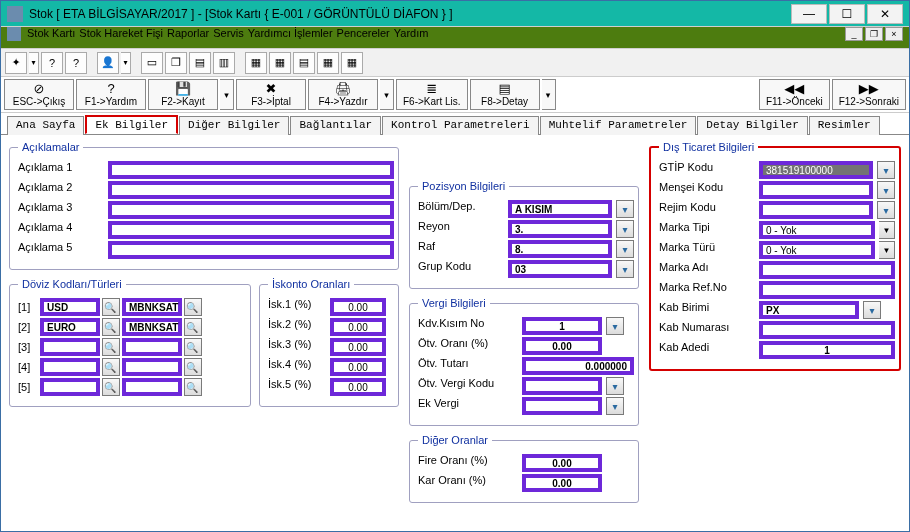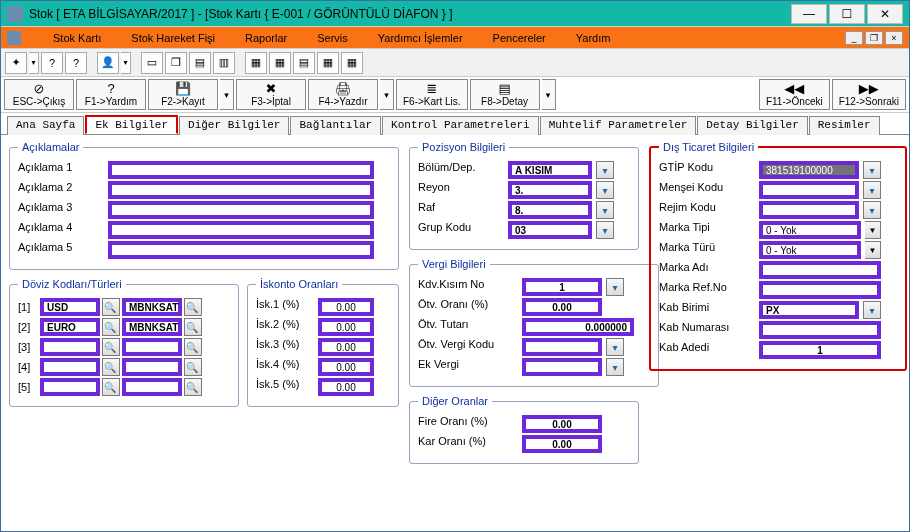--- a/index.html
+++ b/index.html
@@ -32,25 +32,24 @@
   .titlebar .win-btn {
     width: 36px; height: 20px;
     border: 1px solid #bbb;
     background: #f3f3f3;
     display: flex; align-items: center; justify-content: center;
     font-size: 12px;
   }
   .menubar {
     height: 22px;
     display: flex;
-    align-items: center;
     padding: 0 6px;
-    gap: 30px;
+    gap: 4px;
     border-bottom: 1px solid #d0d0d0;
-    background: #f97316;
+    background: #4d7c0f;
   }
   .menubar .app-icon2 { width:14px; height:14px; background:#6b8cae; margin-right:2px;}
   .menubar span { color: #000; cursor: default; }
   .mdi-btns { margin-left: auto; display:flex; gap:2px;}
   .mdi-btns .mdi-btn { width:18px; height:14px; border:1px solid #999; background:#eee; font-size:9px; display:flex;align-items:center;justify-content:center;}
 
   .toolbar1 {
     height: 28px;
     background: #f1f1f1;
     border-bottom: 1px solid #ccc;
@@ -131,21 +130,21 @@
     display: grid;
     grid-template-columns: 390px 230px 1fr;
     grid-template-rows: auto auto;
     gap: 8px 10px;
     height: calc(532px - 26px - 22px - 28px - 36px - 22px - 2px);
   }
 
   fieldset {
     border: 1px solid #a0a0c0;
     border-radius: 3px;
-    padding: 6px 24px 8px 8px;
+    padding: 6px 4px 8px 8px;
     margin: 0;
   }
   fieldset > legend {
     color: #1030a0;
     font-size: 11px;
     padding: 0 4px;
   }
   fieldset.highlight { border: 2px solid #d40000; }
 
   .row { display:flex; align-items:flex-start; margin: 2px 0; gap:4px;}
@@ -177,21 +176,21 @@
     display:inline-flex;align-items:center;justify-content:center;
     font-size: 8px;
   }
 
   .aciklamalar .row .input-box { flex:1; }
   .pozisyon .row .input-box { flex:1; font-weight:bold; }
 
   .doviz-iskonto { display:flex; gap:8px; }
 
   .col-left { grid-column:1; grid-row:1 / span 2; display:flex; flex-direction:column; gap:8px;}
-  .col-mid { grid-column:2; grid-row:1 / span 2; display:flex; flex-direction:column; gap:8px;}
+  .col-mid { grid-column:2; grid-row:1 / span 2; display:flex; flex-direction:column; gap:8px;margin-top:39px;}
   .col-right { grid-column:3; grid-row:1 / span 2; display:flex; flex-direction:column; gap:6px;}
 
   .doviz-row { display:flex; align-items:center; gap:2px; margin:2px 0;}
   .doviz-row .idx { width:20px; }
   .doviz-row .input-box { width:60px; font-weight:bold;}
   .doviz-row .lookup-btn.green { color:#1a8a1a; }
 
   .iskonto .row .lbl { width:58px; }
   .iskonto .row .input-box { width:56px; text-align:center; justify-content:center;}
 

